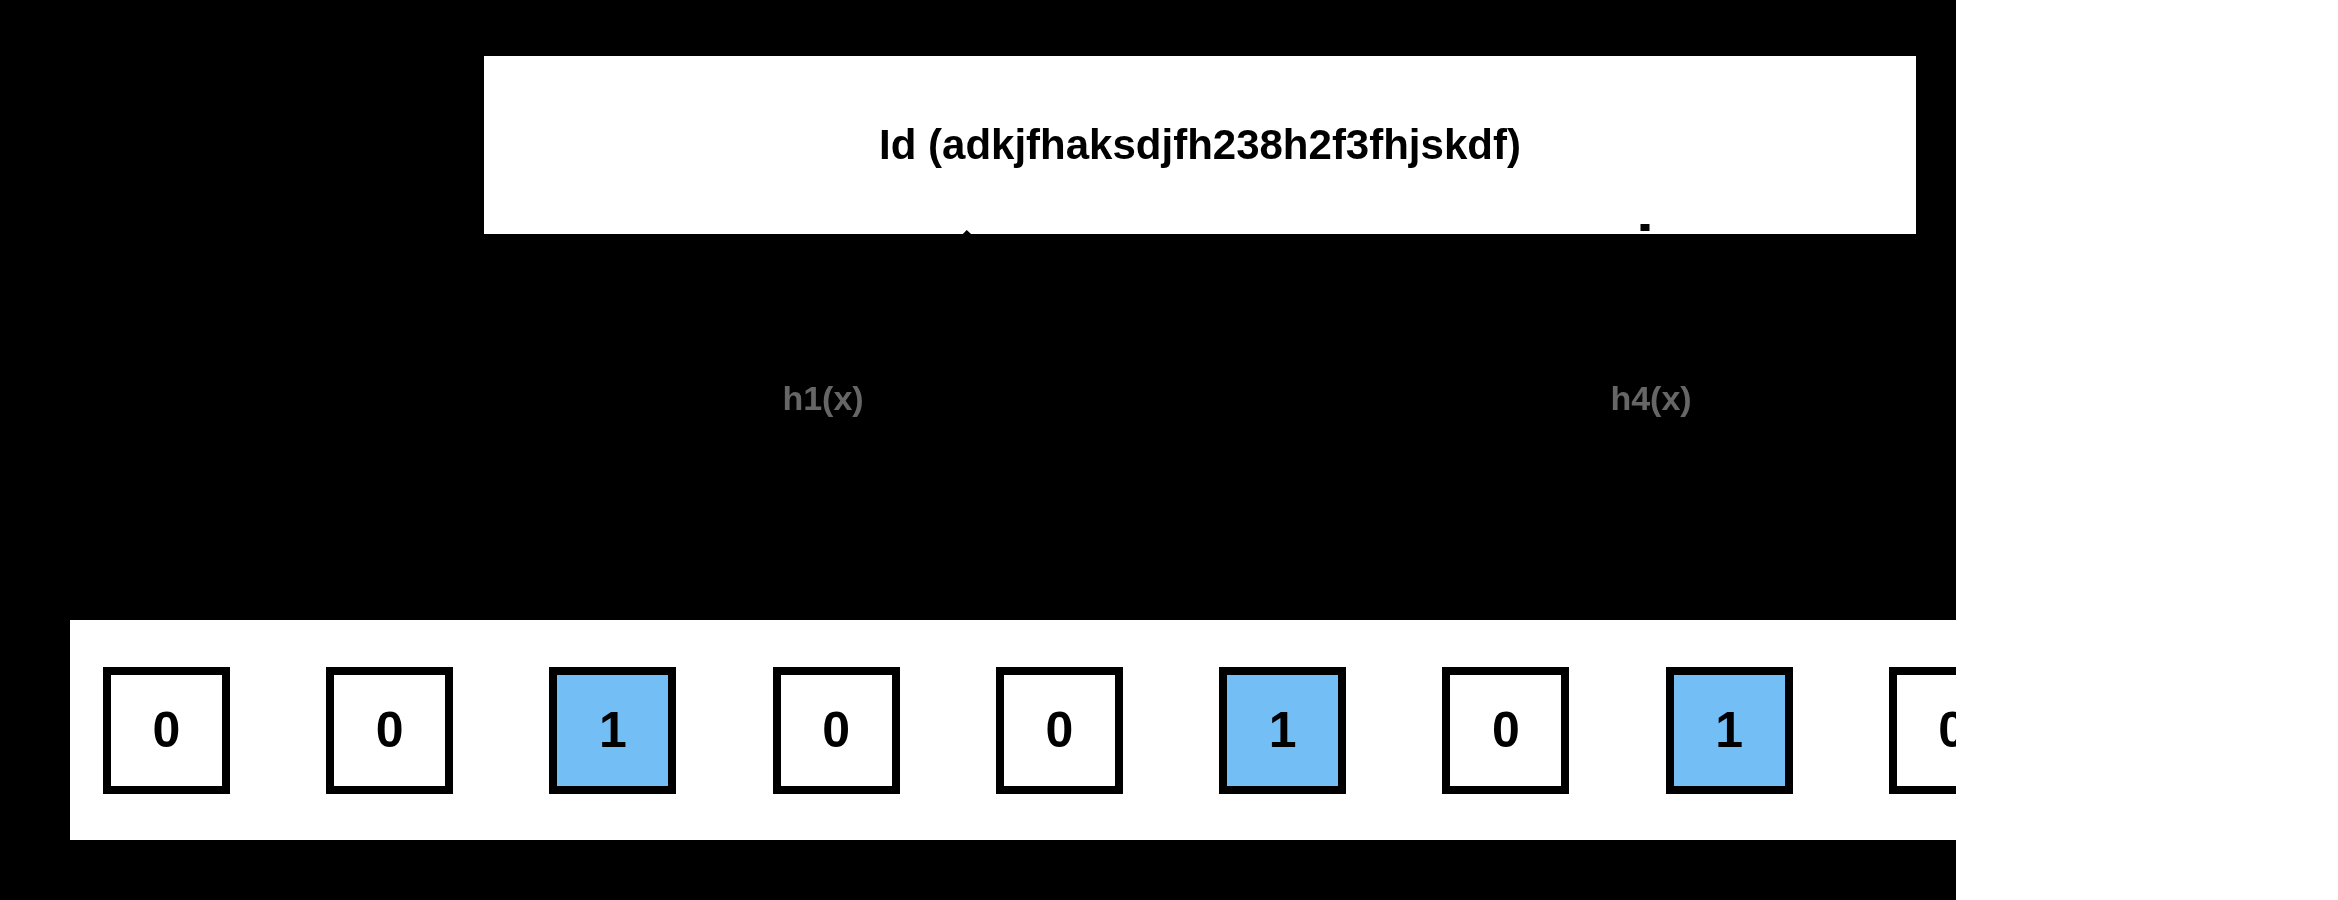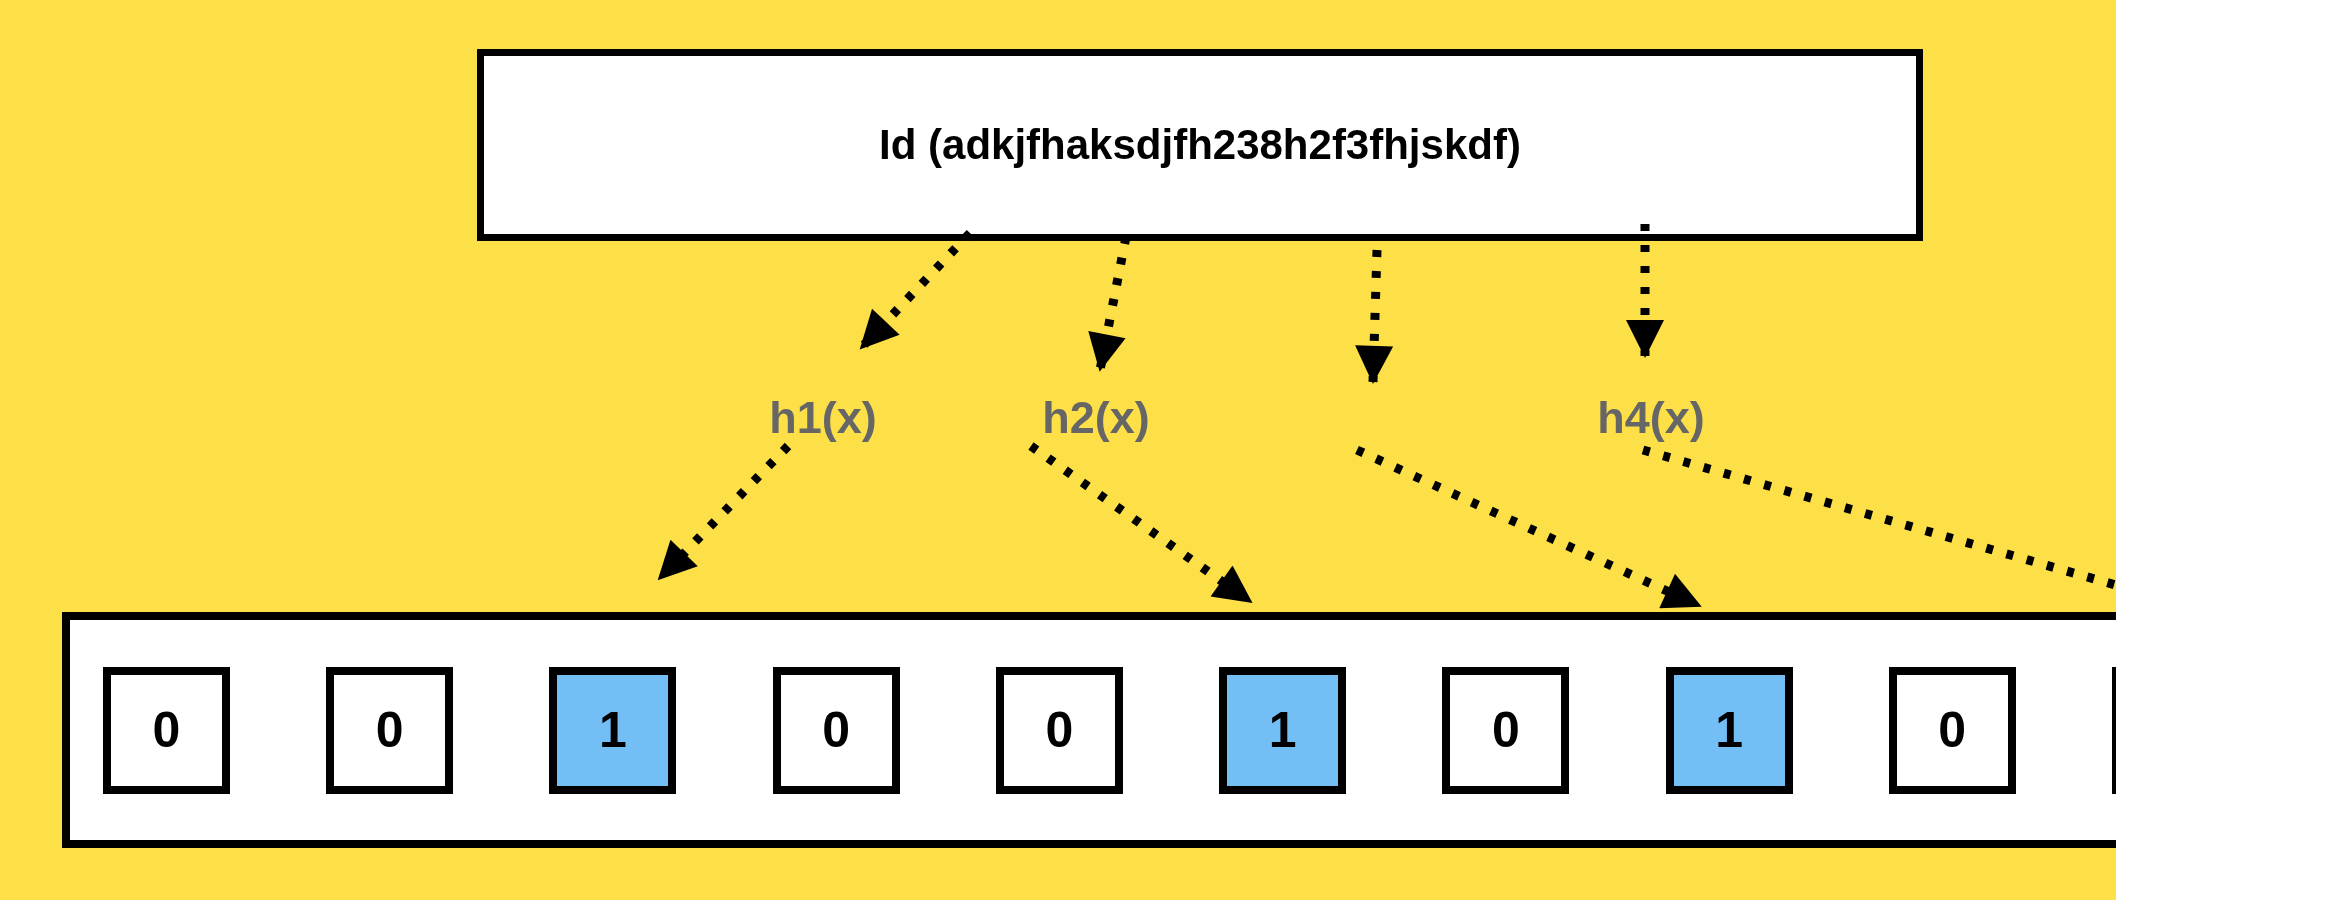--- a/index.html
+++ b/index.html
@@ -1,41 +1,41 @@
 <!DOCTYPE html>
 <html style="--set-fill: #73BEF5; --hash-color: #666666;"><head>
 <meta charset="utf-8">
 <style>
   html,body{margin:0;padding:0;background:#fff;}
   .canvas{
     position:relative;
-    width:2116px;height:900px;
-    background:#fde047;
+    width:1956px;height:900px;
+    background:#000000;
     font-family:"Liberation Sans", sans-serif;
     overflow:hidden;
   }
   .id-box{
     position:absolute;
     left:477px;top:49px;
     width:1446px;height:192px;
     border:7px solid #000;
     box-sizing:border-box;
     background:#fff;
     display:flex;align-items:center;justify-content:center;
   }
   .id-box-label{
     font-size:42px;font-weight:bold;color:#000;
     letter-spacing:0px;white-space:nowrap;
   }
   .hash-label{
     position:absolute;
-    top:390px;
+    top:370px;
     width:240px;height:56px;line-height:56px;
     text-align:center;
-    font-size:45px;font-weight:bold;
+    font-size:34px;font-weight:bold;
     color:var(--hash-color,#666666);
     white-space:nowrap;
   }
   .bit-array{
     position:absolute;
     left:62px;top:612px;
     width:2218px;height:236px;
     border:8px solid #000;
     box-sizing:border-box;
     background:#fff;
@@ -68,21 +68,20 @@
 </head>
 <body>
 
 <div class="canvas">
 
   <div class="id-box">
     <span class="id-box-label">Id (adkjfhaksdjfh238h2f3fhjskdf)</span>
   </div>
 
   <div class="hash-label" style="left:703px">h1(x)</div>
-  <div class="hash-label" style="left:976px">h2(x)</div>
   <div class="hash-label" style="left:1531px">h4(x)</div>
 
   <div class="bit-array">
       <div class="cell">0</div>
       <div class="cell">0</div>
       <div class="cell set">1</div>
       <div class="cell">0</div>
       <div class="cell">0</div>
       <div class="cell set">1</div>
       <div class="cell">0</div>

